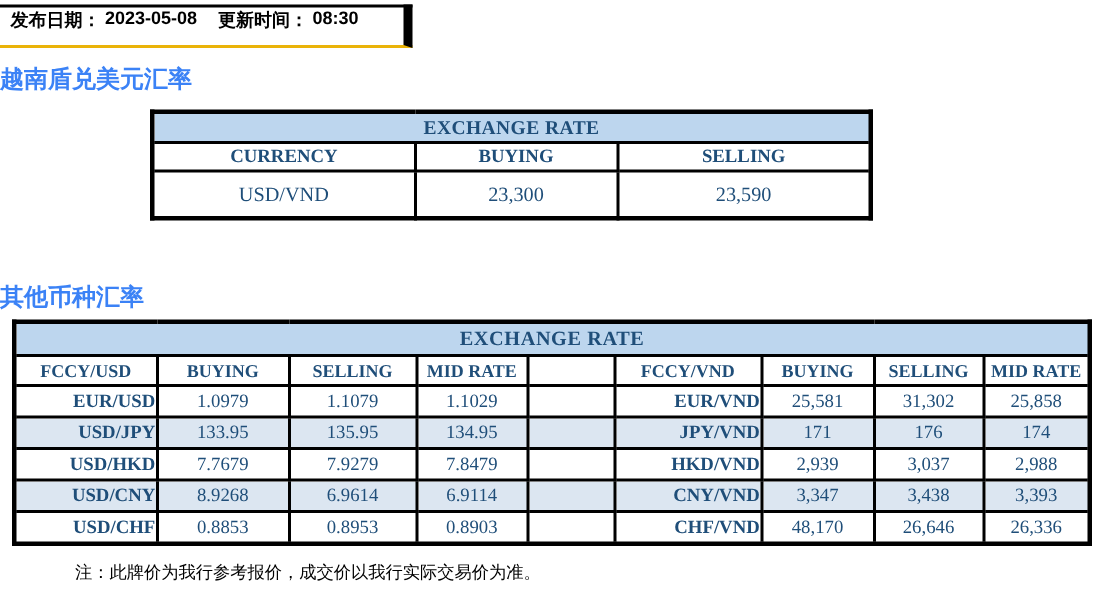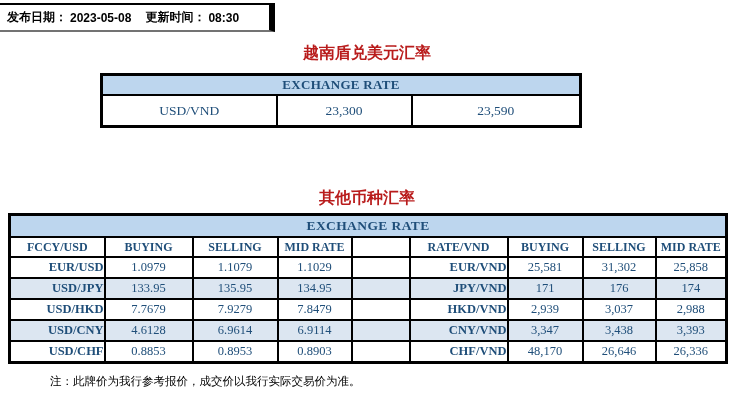--- a/index.html
+++ b/index.html
@@ -4,31 +4,31 @@
 <style>
   html,body { margin:0; padding:0; background:#fff; }
   .page {
     position:relative; width:734px; height:403px; background:#ffffff;
     font-family:"Liberation Serif", serif; overflow:hidden;
   }
 
   
   .date-box {
     position:absolute; left:0; top:3px; width:262px; height:25px;
-    border-top:2px solid #000; border-bottom:2px solid #737373; border-right:6px solid #000;
-    display:flex; align-items:center; padding-left:7px;
+    border-top:2px solid #000; border-bottom:2px solid #eab308; border-right:6px solid #000;
+    display:flex; padding-left:7px;
     font-family:"Liberation Sans", sans-serif; font-size:12px; font-weight:bold; color:#000;
     white-space:nowrap;
   }
   .date-box span { margin-right:3px; }
   .date-box .gap { width:8px; }
 
   .section-title {
-    position:absolute; left:0; width:100%; text-align:center;
-    font-family:"Liberation Sans", sans-serif; font-weight:bold; font-size:16px; color:#b91c1c;
+    position:absolute; left:0; width:100%; 
+    font-family:"Liberation Sans", sans-serif; font-weight:bold; font-size:16px; color:#3b82f6;
   }
   .title-usdvnd { top:43px; }
   .title-other  { top:188px; }
 
   table { position:absolute; border-collapse:collapse; table-layout:fixed; }
   th, td {
     border:2px solid #000; padding:0; text-align:center;
     color:#1F4E79; white-space:nowrap; overflow:hidden;
   }
   .tbl-title { background:#BDD6EE; font-weight:bold; }
@@ -70,20 +70,25 @@
   <table class="t1">
     <colgroup>
         <col style="width:175px">
         <col style="width:135px">
         <col style="width:169px">
       </colgroup>
     <thead>
       <tr>
         <th class="tbl-title" colspan="3">EXCHANGE RATE</th>
       </tr>
+      <tr class="col-h">
+        <th>CURRENCY</th>
+        <th>BUYING</th>
+        <th>SELLING</th>
+      </tr>
     </thead>
     <tbody>
       <tr>
         <td>USD/VND</td>
         <td>23,300</td>
         <td>23,590</td>
       </tr>
     </tbody>
   </table>
 
@@ -104,21 +109,21 @@
     <thead>
       <tr>
         <th class="tbl-title" colspan="9">EXCHANGE  RATE</th>
       </tr>
       <tr class="col-h">
         <th>FCCY/USD</th>
         <th>BUYING</th>
         <th>SELLING</th>
         <th>MID RATE</th>
         <th></th>
-        <th>RATE/VND</th>
+        <th>FCCY/VND</th>
         <th>BUYING</th>
         <th>SELLING</th>
         <th>MID RATE</th>
       </tr>
     </thead>
     <tbody>
       <tr>
         <td class="lbl">EUR/USD</td>
         <td>1.0979</td>
         <td>1.1079</td>
@@ -146,21 +151,21 @@
         <td>7.9279</td>
         <td>7.8479</td>
         <td></td>
         <td class="lbl">HKD/VND</td>
         <td>2,939</td>
         <td>3,037</td>
         <td>2,988</td>
       </tr>
       <tr>
         <td class="lbl">USD/CNY</td>
-        <td>4.6128</td>
+        <td>8.9268</td>
         <td>6.9614</td>
         <td>6.9114</td>
         <td></td>
         <td class="lbl">CNY/VND</td>
         <td>3,347</td>
         <td>3,438</td>
         <td>3,393</td>
       </tr>
       <tr>
         <td class="lbl">USD/CHF</td>

